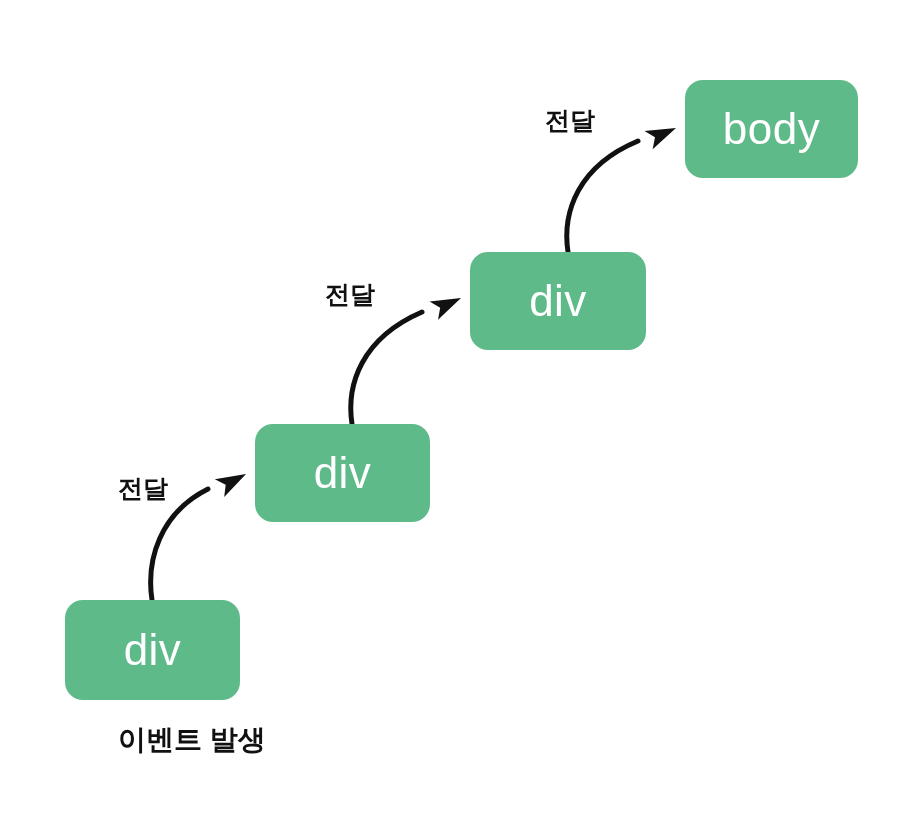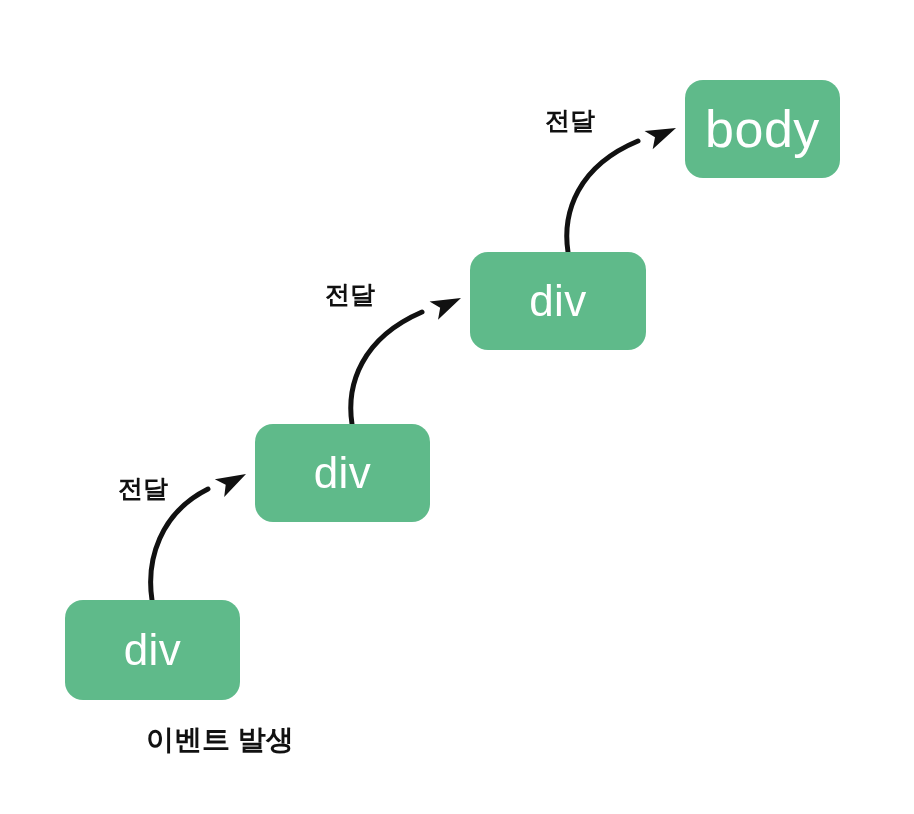--- a/index.html
+++ b/index.html
@@ -79,26 +79,26 @@
   <div id="node-layer">
       <div class="node" style="left: 65px; top: 600px; width: 175px; height: 100px; background: rgb(95, 186, 138); color: rgb(255, 255, 255); font-size: 44px;">
         <span class="node-label">div</span>
       </div>
       <div class="node" style="left: 255px; top: 424px; width: 175px; height: 98px; background: rgb(95, 186, 138); color: rgb(255, 255, 255); font-size: 44px;">
         <span class="node-label">div</span>
       </div>
       <div class="node" style="left: 470px; top: 252px; width: 176px; height: 98px; background: rgb(95, 186, 138); color: rgb(255, 255, 255); font-size: 44px;">
         <span class="node-label">div</span>
       </div>
-      <div class="node" style="left: 685px; top: 80px; width: 155px; height: 98px; background: rgb(95, 186, 138); color: rgb(255, 255, 255); font-size: 52px;">
+      <div class="node" style="left: 685px; top: 80px; width: 173px; height: 98px; background: rgb(95, 186, 138); color: rgb(255, 255, 255); font-size: 44px;">
         <span class="node-label">body</span>
       </div>
     </div>
   <div id="label-layer">
       <div class="edge-label" style="left: 118px; top: 478px; color: rgb(17, 17, 17);">전달</div>
       <div class="edge-label" style="left: 325px; top: 284px; color: rgb(17, 17, 17);">전달</div>
       <div class="edge-label" style="left: 545px; top: 110px; color: rgb(17, 17, 17);">전달</div>
     </div>
   <div id="caption-layer">
-      <div class="caption" style="left: 118px; top: 726px; color: rgb(17, 17, 17); margin-left: 28px;">이벤트 발생</div>
+      <div class="caption" style="left: 118px; top: 726px; color: rgb(17, 17, 17);">이벤트 발생</div>
     </div>
 
 </div>
 
 </body></html>

